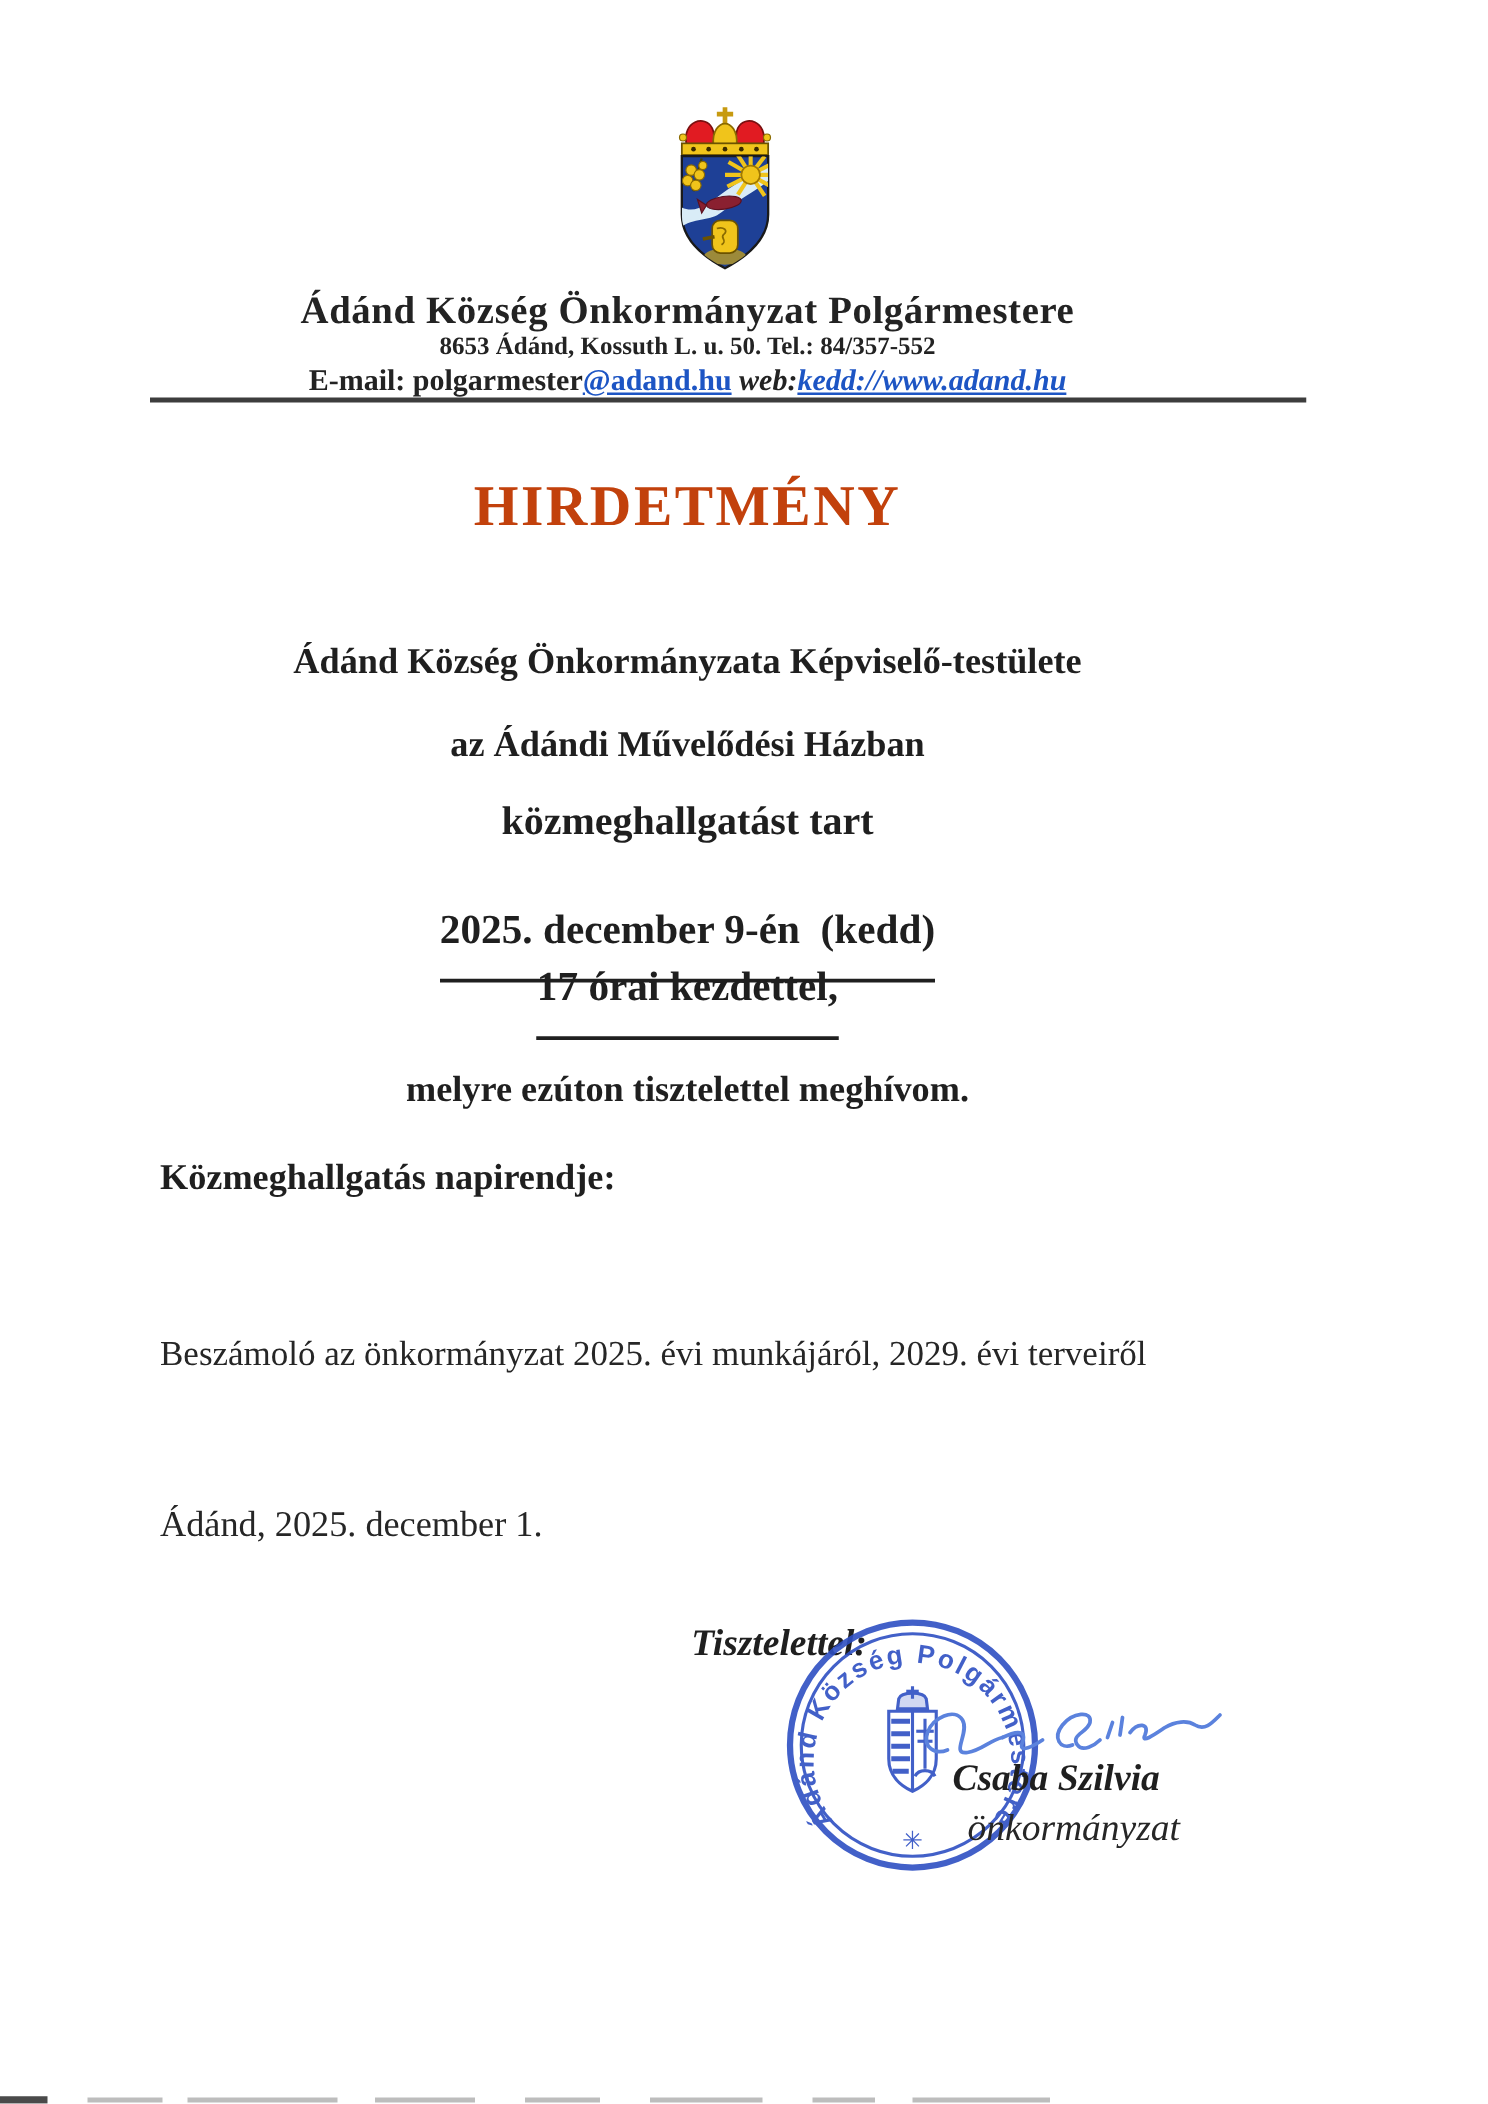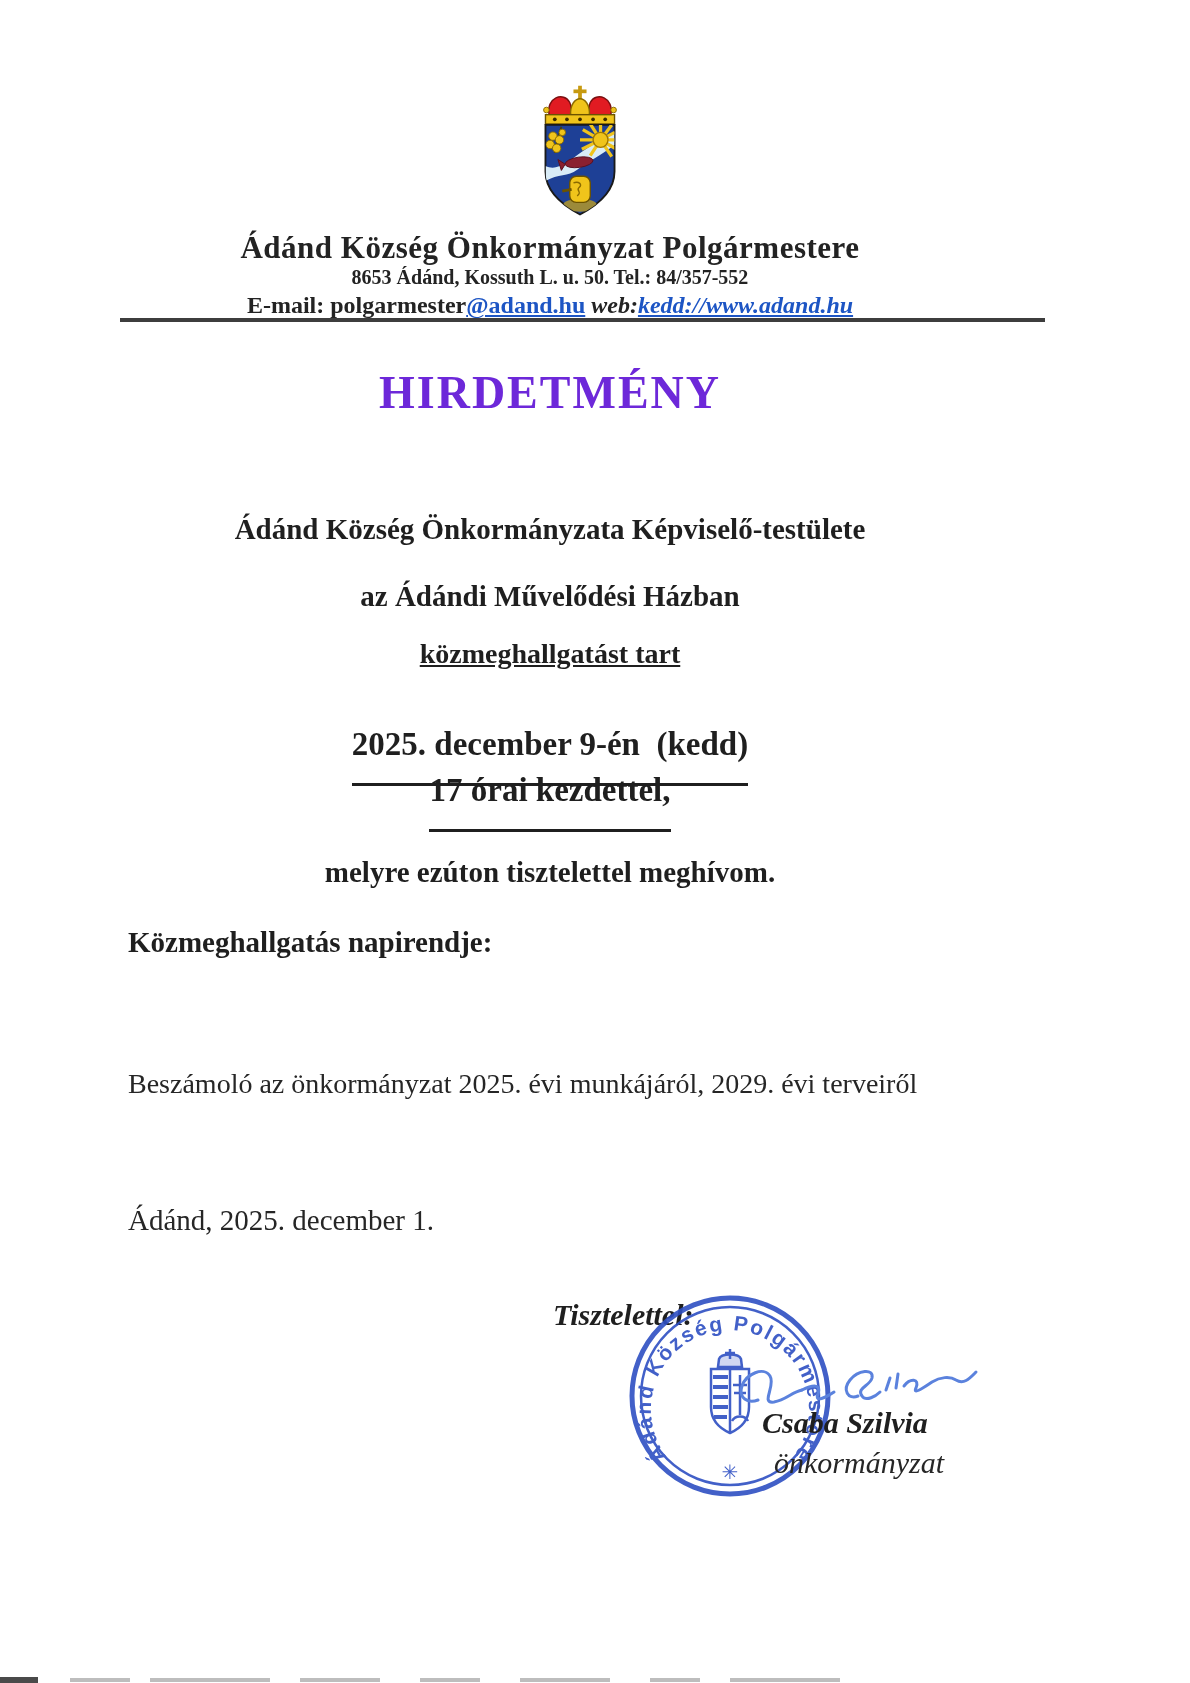--- a/index.html
+++ b/index.html
@@ -12,26 +12,26 @@
     overflow:hidden;
   }
   .center-col{position:absolute;left:0;width:1100px;text-align:center;}
   .crest{position:absolute;left:519px;top:82px;width:122px;height:140px;}
   .org-name{top:230px;font-size:31px;font-weight:bold;letter-spacing:.5px;color:#232323;}
   .addr-line{top:266px;font-size:20px;font-weight:bold;color:#232323;}
   .email-line{top:292px;font-size:24px;font-weight:bold;color:#232323;white-space:pre;}
   .link{color:#1d55c4;text-decoration:underline;cursor:pointer;}
   .it{font-style:italic;}
   .header-rule{position:absolute;left:120px;top:318px;width:952px;height:4px;background:#3d3d3d;}
-  .doc-title{top:366px;font-size:46px;font-weight:bold;letter-spacing:2px;color:#6d28d9;}
+  .doc-title{top:378px;font-size:46px;font-weight:bold;letter-spacing:2px;color:#c2410c;}
   .b-line{font-weight:bold;color:#1f1f1f;}
   .line1{top:477px;font-size:29px;}
   .line2{top:513px;font-size:29px;text-align:center;}
   .line3{top:580px;font-size:29px;}
-  .line4{top:638px;font-size:28px;text-decoration:underline;}
+  .line4{top:638px;font-size:32px;}
   .date-wrap{white-space:pre;}
   .date1{top:726px;font-size:33px;}
   .date2{top:772px;font-size:33px;}
   .ul{display:inline-block;border-bottom:3px solid #1f1f1f;padding-bottom:20px;text-align:center;}
   .invite{top:856px;font-size:29px;}
   .left-text{position:absolute;left:128px;color:#1f1f1f;}
   .agenda-head{top:926px;font-size:29px;font-weight:bold;}
   .agenda-item{top:1068px;font-size:28px;font-weight:normal;color:#262626;}
   .place-date{top:1204px;font-size:29px;font-weight:normal;color:#262626;}
   .salutation{position:absolute;left:553px;top:1298px;font-size:30px;font-weight:bold;font-style:italic;color:#1f1f1f;}

